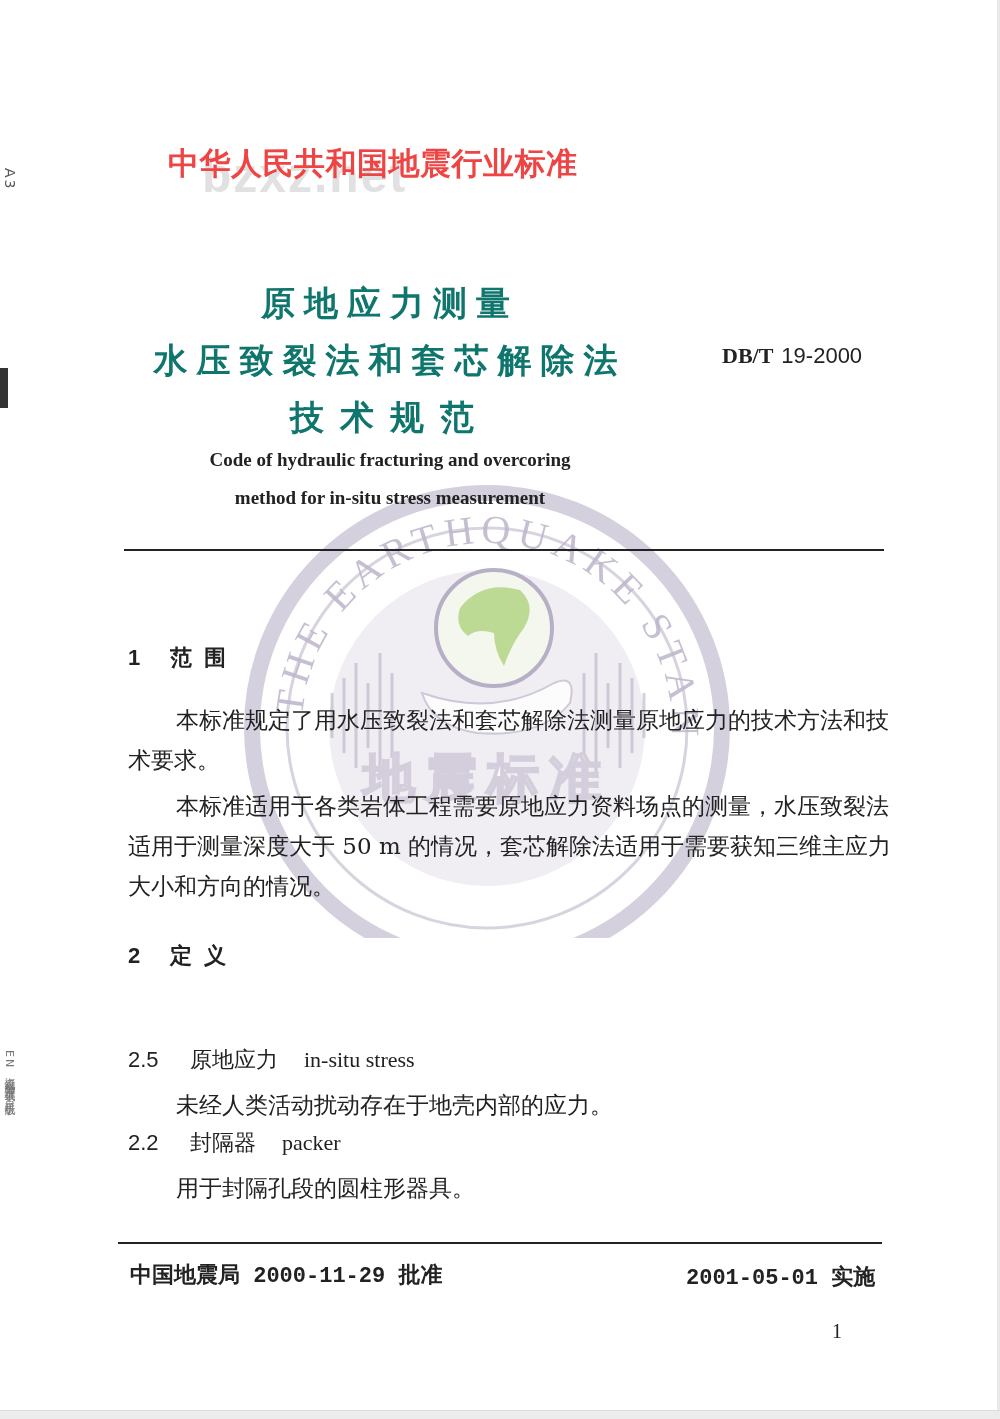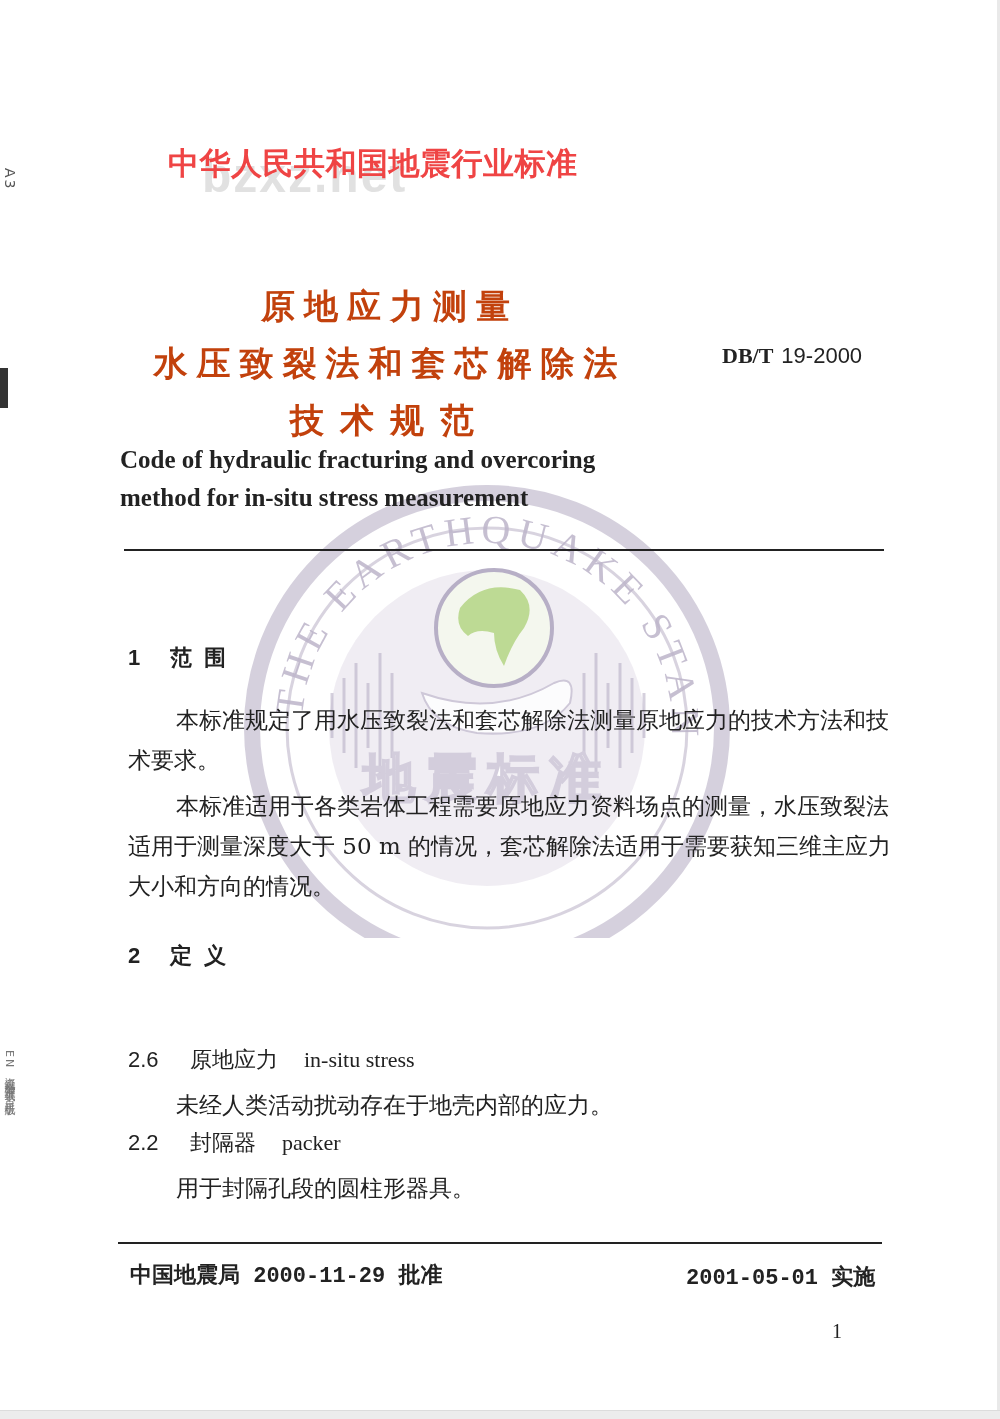--- a/index.html
+++ b/index.html
@@ -24,30 +24,30 @@
       white-space: nowrap;
     }
     .site-watermark {
       left: 202px; top: 148px; font-size: 48px; font-weight: bold; color: rgba(200,200,200,0.55);
       font-family: "Liberation Sans", sans-serif; letter-spacing: 2px; white-space: nowrap;
     }
     .title-block {
       left: 130px; top: 278px; width: 520px; text-align: center;
     }
     .title-line {
-      font-size: 34px; font-weight: bold; letter-spacing: 9px; line-height: 57px; color: #c2410c; white-space: nowrap;
+      font-size: 34px; font-weight: bold; letter-spacing: 9px; line-height: 57px; color: #0f766e; white-space: nowrap; font-family: Liberation Mono, monospace;
     }
     .std-number {
       left: 722px; top: 343px; font-size: 22px; color: #222; white-space: nowrap;
     }
     .std-number .prefix { font-family: "Liberation Serif", serif; font-weight: bold; }
     .std-number .num { font-family: "Liberation Sans", sans-serif; margin-left: 8px; }
     .en-title {
-      left: 120px; top: 441px; width: 540px; text-align: left;
-      font-family: "Liberation Serif", serif; font-weight: bold; font-size: 25px; line-height: 38px; color: #222;
+      left: 120px; top: 441px; width: 540px; text-align: center;
+      font-family: "Liberation Serif", serif; font-weight: bold; font-size: 19px; line-height: 38px; color: #222;
     }
     .rule { background: #222; height: 2px; }
     .seal {
       left: 232px; top: 478px; width: 510px; height: 460px;
     }
     .section-heading {
       font-size: 22px; font-weight: bold; color: #222; white-space: nowrap;
     }
     .section-heading .num { display: inline-block; width: 42px; font-family: "Liberation Sans", sans-serif; }
     .section-heading .label { letter-spacing: 12px; }
@@ -144,21 +144,21 @@
   <div class="abs para" style="left:128px; top:786px; width:768px;">
     <span class="indent"></span><span>本标准适用于各类岩体工程需要原地应力资料场点的测量，水压致裂法适用于测量深度大于 50 m 的情况，套芯解除法适用于需要获知三维主应力大小和方向的情况。</span>
   </div>
 
   <div class="abs section-heading" style="left:128px; top:941px;">
     <span class="num">2</span><span class="label">定义</span>
   </div>
 
 
   <div class="abs term-row" style="left:128px; top:1045px;">
-    <span class="num">2.6</span><span class="cn">原地应力</span><span class="en">in-situ stress</span>
+    <span class="num">2.5</span><span class="cn">原地应力</span><span class="en">in-situ stress</span>
   </div>
   <div class="abs para" style="left:176px; top:1085px;">未经人类活动扰动存在于地壳内部的应力。</div>
 
   <div class="abs term-row" style="left:128px; top:1128px;">
     <span class="num">2.2</span><span class="cn">封隔器</span><span class="en">packer</span>
   </div>
   <div class="abs para" style="left:176px; top:1168px;">用于封隔孔段的圆柱形器具。</div>
 
   <div class="abs rule" style="left:118px; top:1242px; width:764px; height:2px;"></div>
   <div class="abs footer-left" style="left:130px; top:1260px;">中国地震局 2000-11-29 批准</div>

